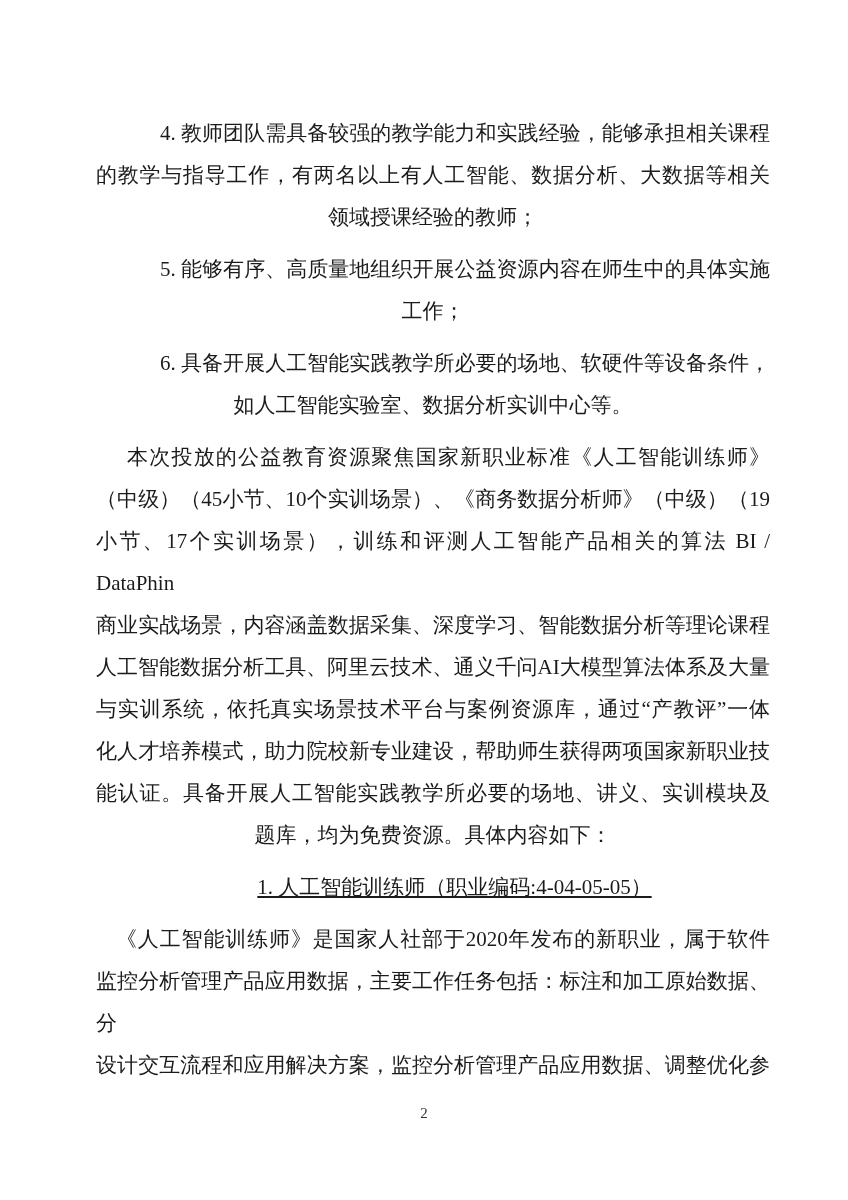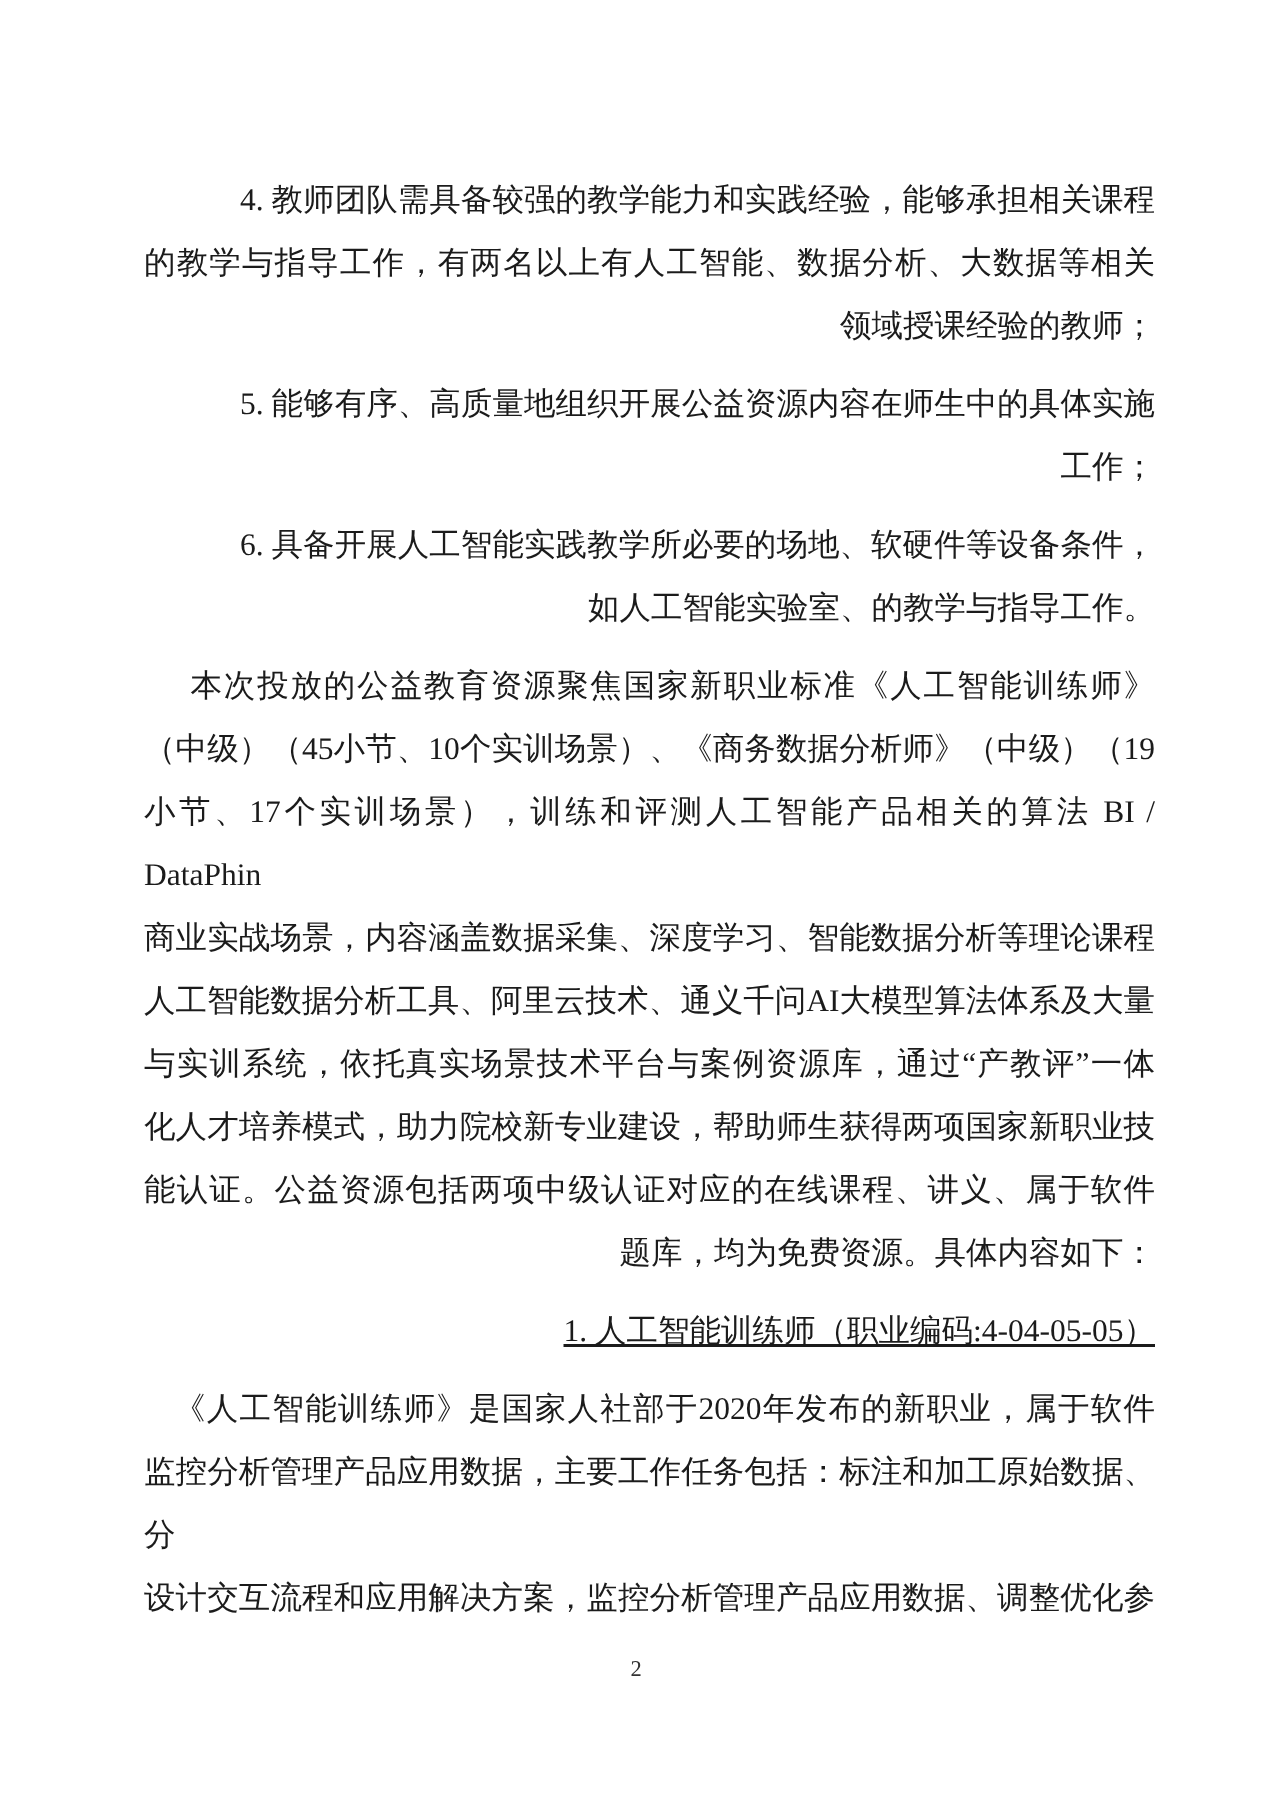--- a/index.html
+++ b/index.html
@@ -22,21 +22,21 @@
     top: 112px;
     width: 674px;
   }
   .para {
     font-size: 21px;
     line-height: 42px;
     margin: 0 0 10px 0;
   }
   .ln {
     white-space: nowrap;
-    text-align: right;
+    text-align: center;
   }
   .ln.fill {
     white-space: normal;
     text-align: justify;
     text-align-last: justify;
     text-justify: inter-character;
   }
   
   .ind-a .ln:first-child { text-indent: 64px; }  
   .ind-b .ln:first-child { text-indent: 31px; }  
@@ -72,33 +72,33 @@
         <div class="ln">领域授课经验的教师；</div>
       </div>
 
     <div class="para ind-a">
         <div class="ln fill">5. 能够有序、高质量地组织开展公益资源内容在师生中的具体实施</div>
         <div class="ln">工作；</div>
       </div>
 
     <div class="para ind-a">
         <div class="ln fill">6. 具备开展人工智能实践教学所必要的场地、软硬件等设备条件，</div>
-        <div class="ln">如人工智能实验室、的教学与指导工作。</div>
+        <div class="ln">如人工智能实验室、数据分析实训中心等。</div>
       </div>
 
 
     <div class="para ind-b">
         <div class="ln fill">本次投放的公益教育资源聚焦国家新职业标准《人工智能训练师》</div>
         <div class="ln fill">（中级）（45小节、10个实训场景）、《商务数据分析师》（中级）（19</div>
         <div class="ln fill">小节、17个实训场景），训练和评测人工智能产品相关的算法 BI / DataPhin</div>
         <div class="ln fill">商业实战场景，内容涵盖数据采集、深度学习、智能数据分析等理论课程</div>
         <div class="ln fill">人工智能数据分析工具、阿里云技术、通义千问AI大模型算法体系及大量</div>
         <div class="ln fill">与实训系统，依托真实场景技术平台与案例资源库，通过“产教评”一体</div>
         <div class="ln fill">化人才培养模式，助力院校新专业建设，帮助师生获得两项国家新职业技</div>
-        <div class="ln fill">能认证。公益资源包括两项中级认证对应的在线课程、讲义、属于软件</div>
+        <div class="ln fill">能认证。具备开展人工智能实践教学所必要的场地、讲义、实训模块及</div>
         <div class="ln">题库，均为免费资源。具体内容如下：</div>
       </div>
 
     <div class="para ind-c">
         <div class="ln">1. 人工智能训练师（职业编码:4-04-05-05）</div>
       </div>
 
     <div class="para ind-d">
         <div class="ln fill">《人工智能训练师》是国家人社部于2020年发布的新职业，属于软件</div>
         <div class="ln fill">监控分析管理产品应用数据，主要工作任务包括：标注和加工原始数据、分</div>

